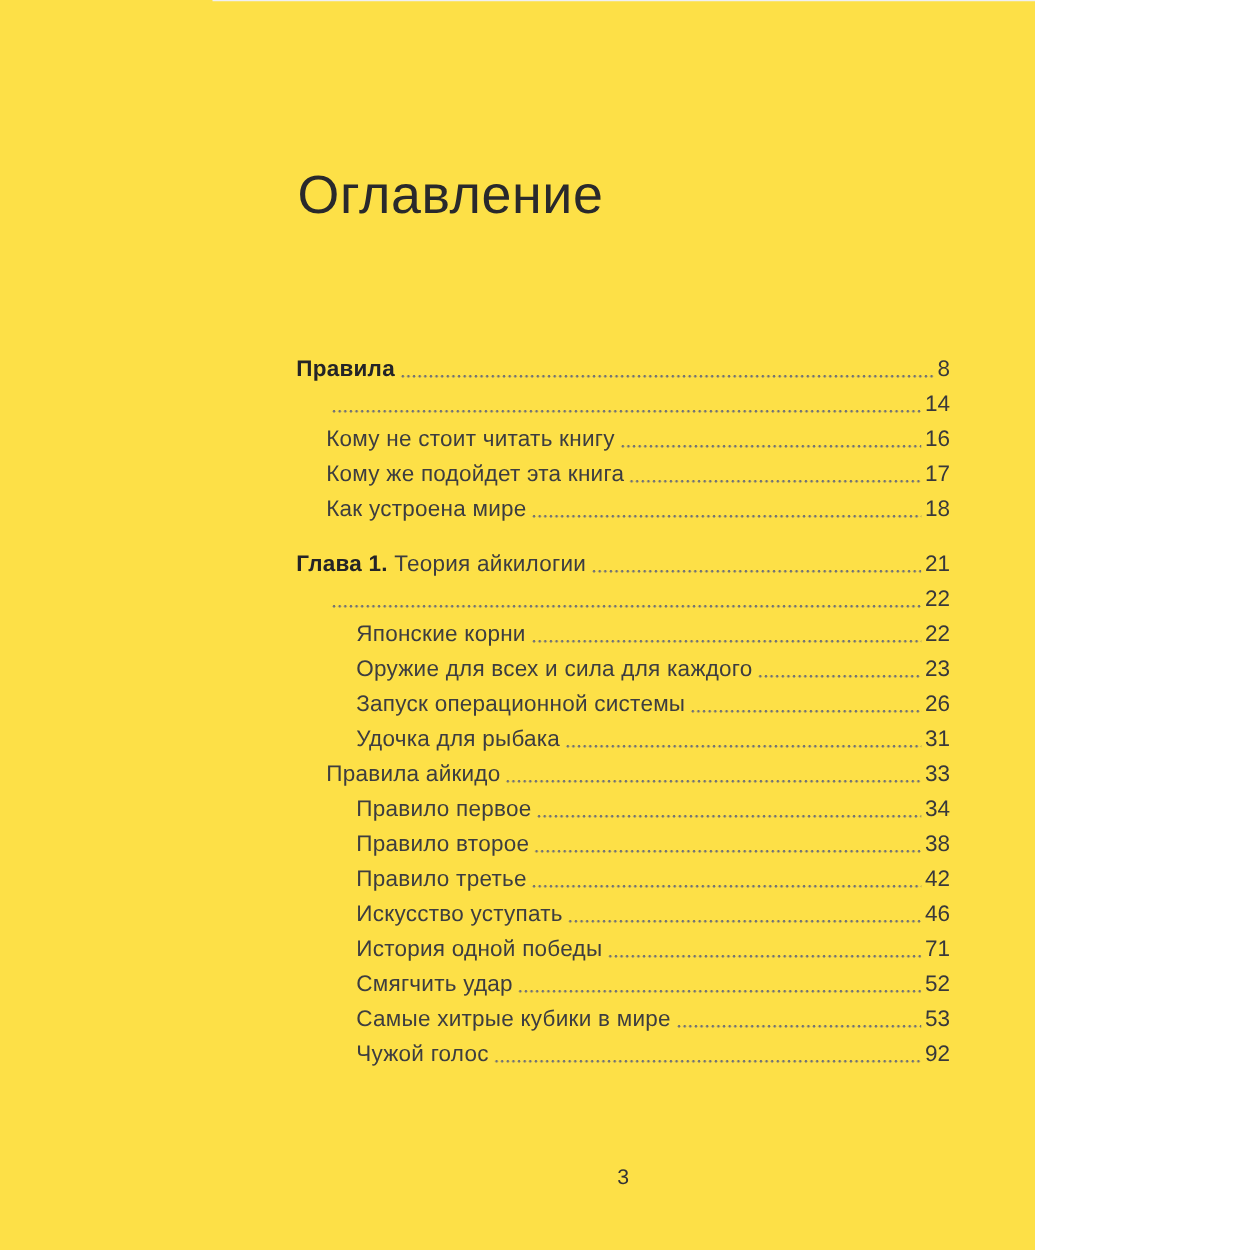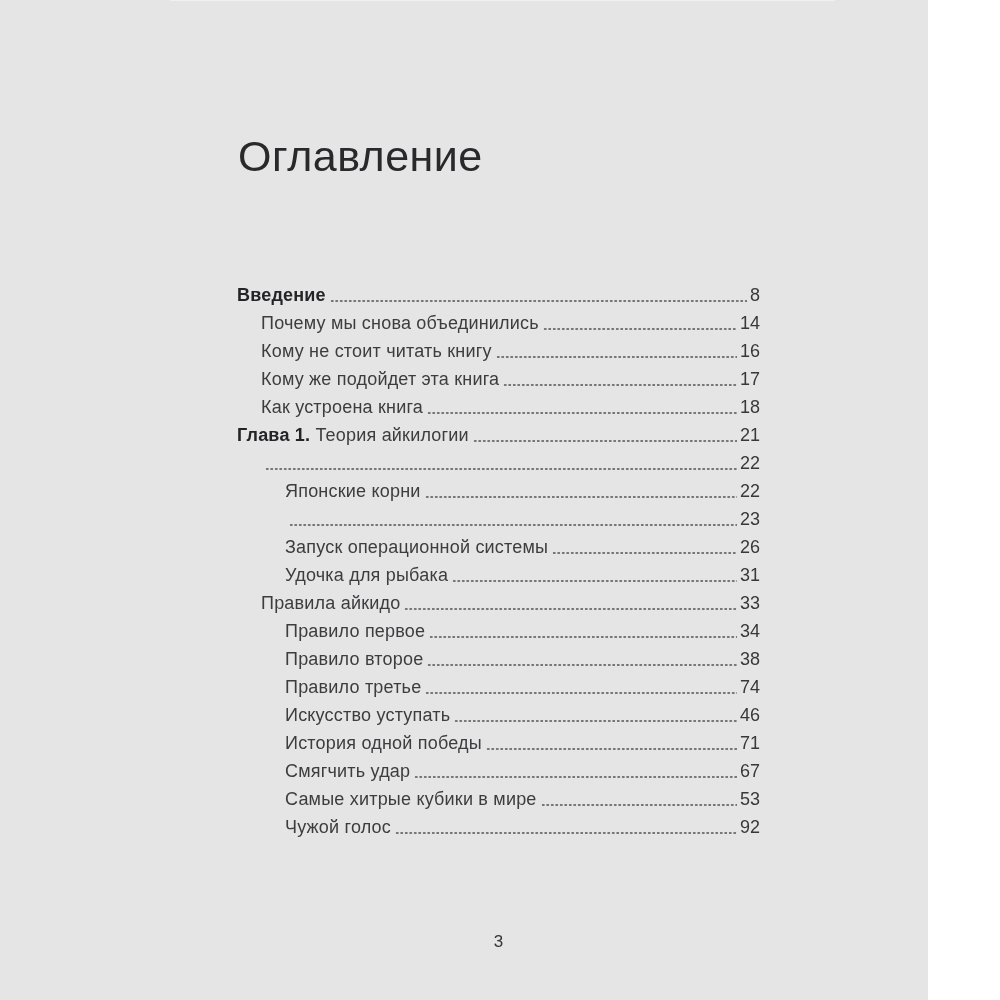--- a/index.html
+++ b/index.html
@@ -2,23 +2,23 @@
 <html><head>
 <meta charset="utf-8">
 <style>
   html, body {
     margin: 0;
     padding: 0;
     background: #ffffff;
   }
   .page {
     position: relative;
-    width: 928px;
+    width: 828px;
     height: 1000px;
-    background: #e5e5e5;
+    background: #fde047;
     font-family: "Liberation Sans", sans-serif;
     overflow: hidden;
   }
   .top-edge-line {
     position: absolute;
     top: 0;
     left: 170px;
     width: 665px;
     height: 1px;
     background: #f0f0f1;
@@ -38,20 +38,21 @@
     top: 281px;
     width: 523px;
   }
   .toc-row {
     display: flex;
     height: 28px;
     font-size: 18px;
     color: #3d3d40;
   }
   .toc-row.gap-before {
+    margin-top: 16px;
   }
   .toc-row.lvl-1 { padding-left: 24px; }
   .toc-row.lvl-2 { padding-left: 48px; }
   .toc-label {
     line-height: 28px;
     white-space: nowrap;
     letter-spacing: 0.2px;
   }
   .toc-label b {
     font-weight: 700;
@@ -92,59 +93,59 @@
 </head>
 <body>
 
 <div class="page">
   <div class="top-edge-line"></div>
 
   <h1 class="doc-title">Оглавление</h1>
 
   <div class="toc">
       <div class="toc-row lvl-0">
-        <span class="toc-label"><b>Введение</b></span>
+        <span class="toc-label"><b>Правила</b></span>
         <span class="toc-leader"></span>
         <span class="toc-page">8</span>
       </div>
       <div class="toc-row lvl-1">
-        <span class="toc-label">Почему мы снова объединились</span>
         <span class="toc-leader"></span>
         <span class="toc-page">14</span>
       </div>
       <div class="toc-row lvl-1">
         <span class="toc-label">Кому не стоит читать книгу</span>
         <span class="toc-leader"></span>
         <span class="toc-page">16</span>
       </div>
       <div class="toc-row lvl-1">
         <span class="toc-label">Кому же подойдет эта книга</span>
         <span class="toc-leader"></span>
         <span class="toc-page">17</span>
       </div>
       <div class="toc-row lvl-1">
-        <span class="toc-label">Как устроена книга</span>
+        <span class="toc-label">Как устроена мире</span>
         <span class="toc-leader"></span>
         <span class="toc-page">18</span>
       </div>
       <div class="toc-row lvl-0 gap-before">
         <span class="toc-label"><b>Глава 1.</b> Теория айкилогии</span>
         <span class="toc-leader"></span>
         <span class="toc-page">21</span>
       </div>
       <div class="toc-row lvl-1">
         <span class="toc-leader"></span>
         <span class="toc-page">22</span>
       </div>
       <div class="toc-row lvl-2">
         <span class="toc-label">Японские корни</span>
         <span class="toc-leader"></span>
         <span class="toc-page">22</span>
       </div>
       <div class="toc-row lvl-2">
+        <span class="toc-label">Оружие для всех и сила для каждого</span>
         <span class="toc-leader"></span>
         <span class="toc-page">23</span>
       </div>
       <div class="toc-row lvl-2">
         <span class="toc-label">Запуск операционной системы</span>
         <span class="toc-leader"></span>
         <span class="toc-page">26</span>
       </div>
       <div class="toc-row lvl-2">
         <span class="toc-label">Удочка для рыбака</span>
@@ -162,36 +163,36 @@
         <span class="toc-page">34</span>
       </div>
       <div class="toc-row lvl-2">
         <span class="toc-label">Правило второе</span>
         <span class="toc-leader"></span>
         <span class="toc-page">38</span>
       </div>
       <div class="toc-row lvl-2">
         <span class="toc-label">Правило третье</span>
         <span class="toc-leader"></span>
-        <span class="toc-page">74</span>
+        <span class="toc-page">42</span>
       </div>
       <div class="toc-row lvl-2">
         <span class="toc-label">Искусство уступать</span>
         <span class="toc-leader"></span>
         <span class="toc-page">46</span>
       </div>
       <div class="toc-row lvl-2">
         <span class="toc-label">История одной победы</span>
         <span class="toc-leader"></span>
         <span class="toc-page">71</span>
       </div>
       <div class="toc-row lvl-2">
         <span class="toc-label">Смягчить удар</span>
         <span class="toc-leader"></span>
-        <span class="toc-page">67</span>
+        <span class="toc-page">52</span>
       </div>
       <div class="toc-row lvl-2">
         <span class="toc-label">Самые хитрые кубики в мире</span>
         <span class="toc-leader"></span>
         <span class="toc-page">53</span>
       </div>
       <div class="toc-row lvl-2">
         <span class="toc-label">Чужой голос</span>
         <span class="toc-leader"></span>
         <span class="toc-page">92</span>

